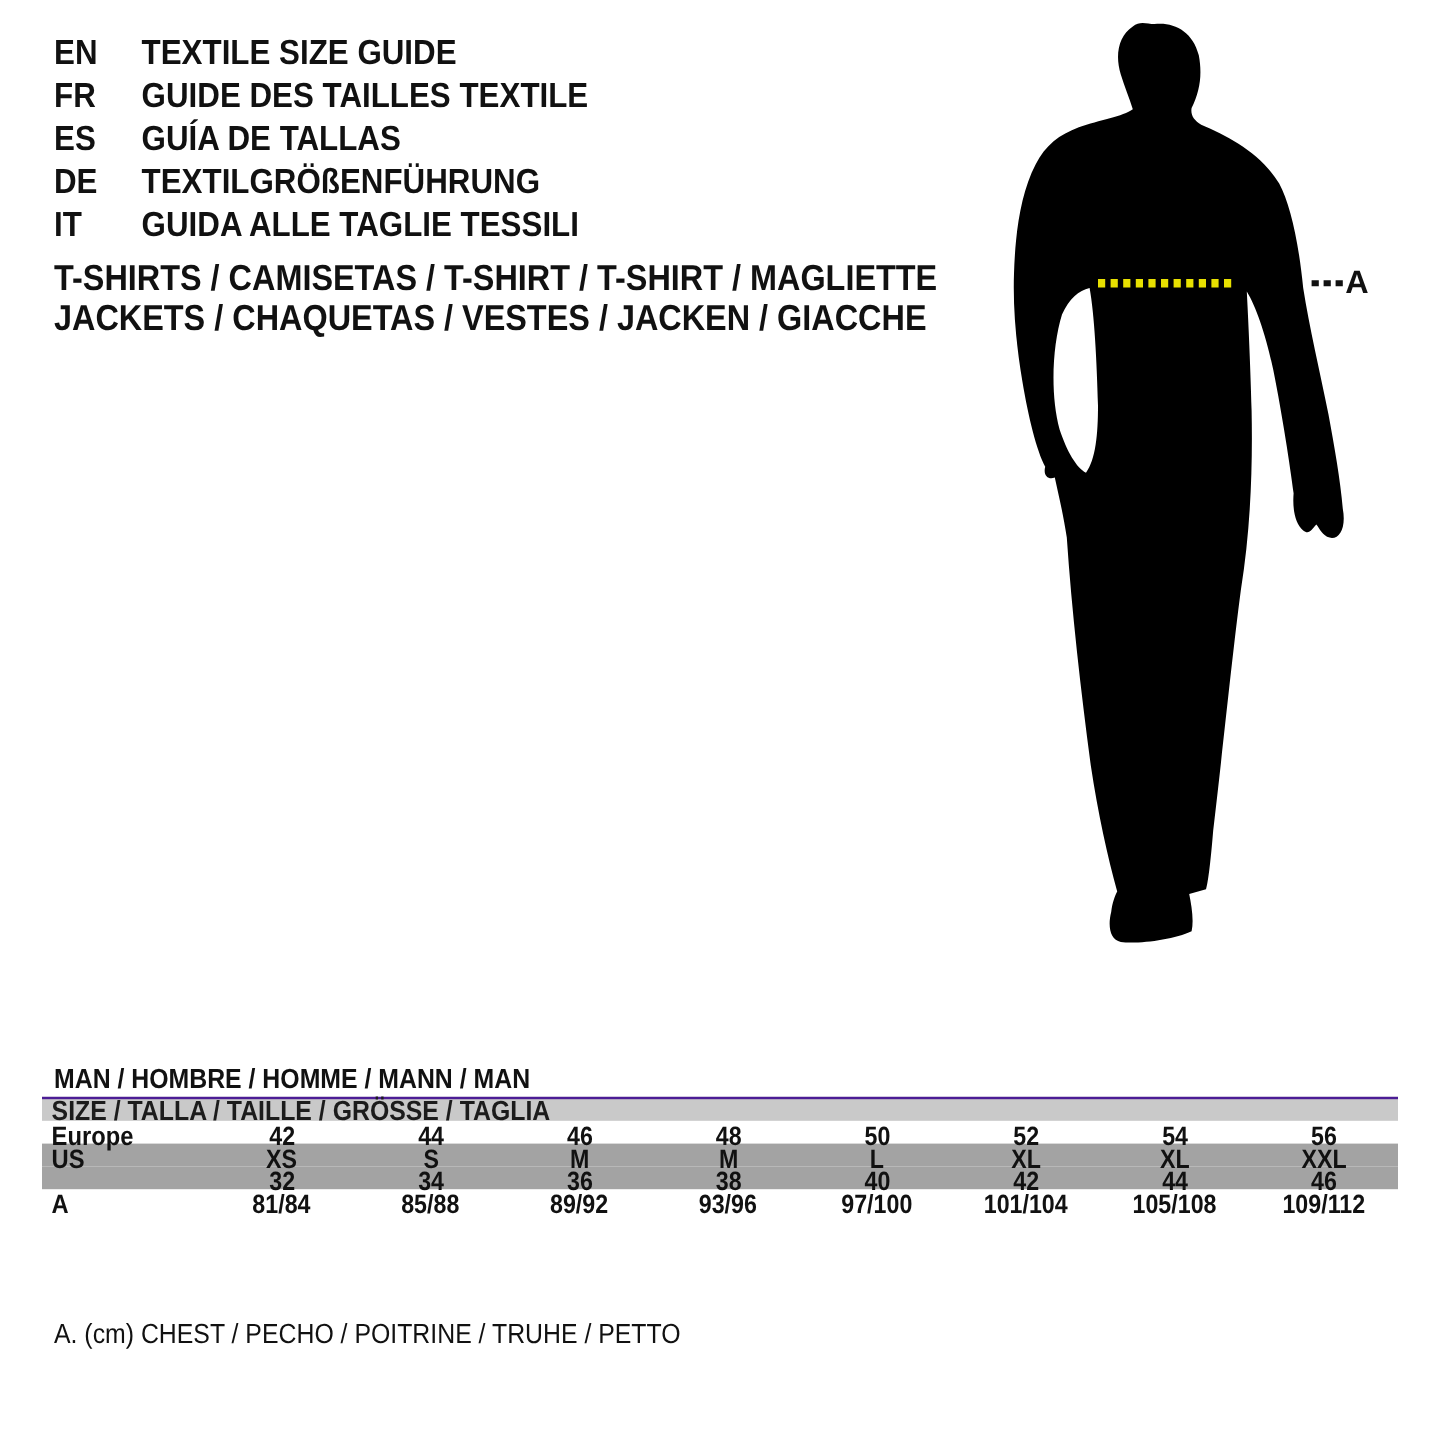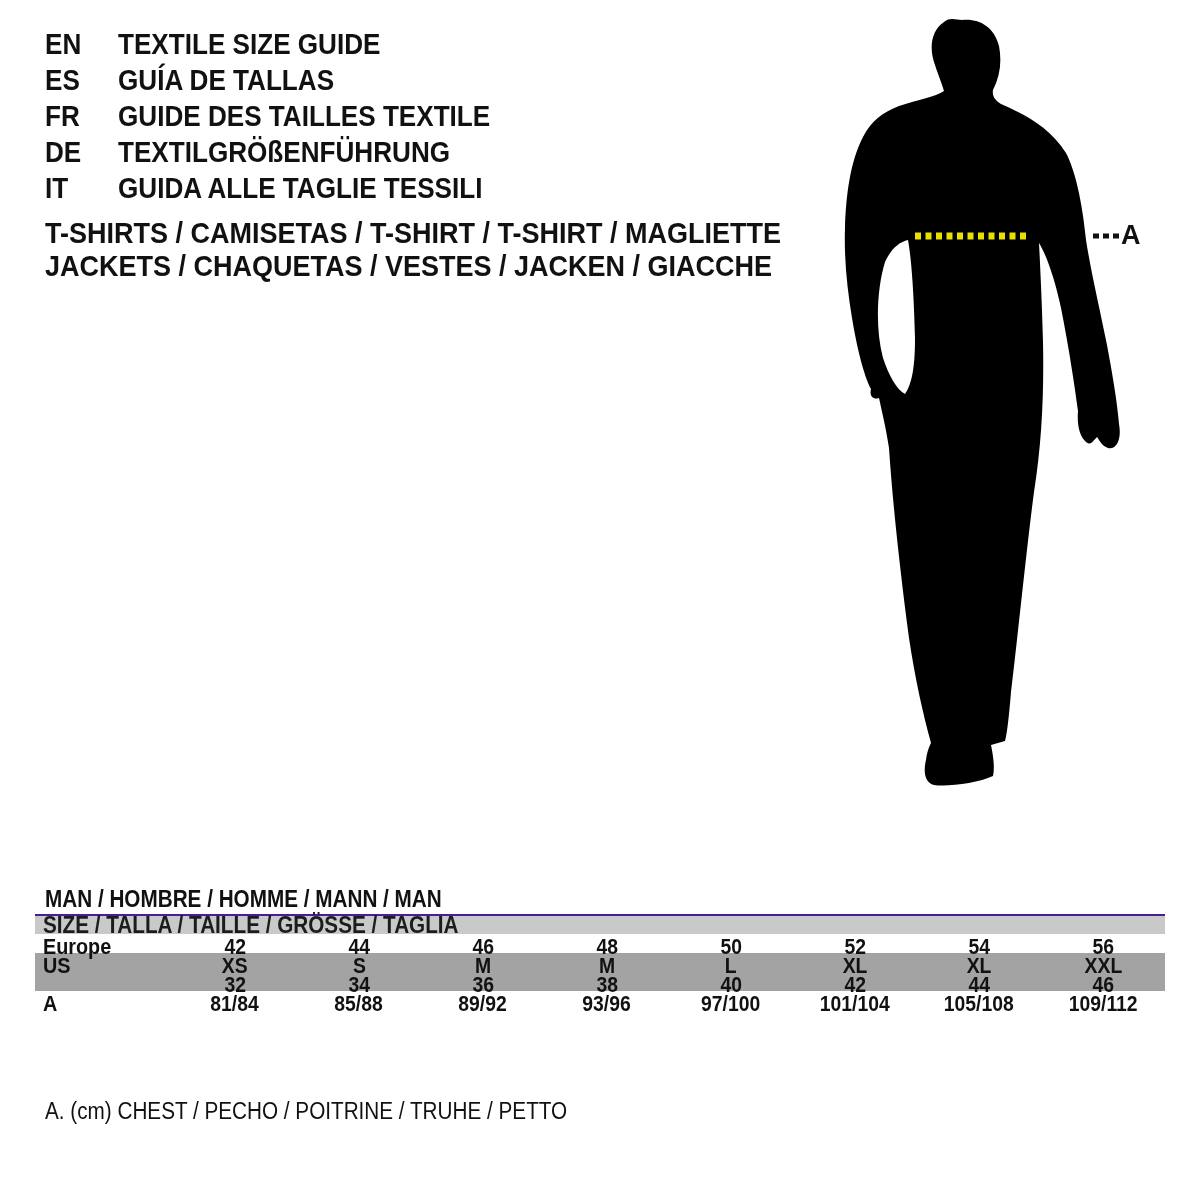--- a/index.html
+++ b/index.html
@@ -45,26 +45,26 @@
 <body>
 
 <div class="page">
 
   <div class="lang-block">
     <div class="lang-row">
       <span class="lang-code"><span class="cond">EN</span></span>
       <span class="cond">TEXTILE SIZE GUIDE</span>
     </div>
     <div class="lang-row">
+      <span class="lang-code"><span class="cond">FR</span></span>
+      <span class="cond">GUIDE DES TAILLES TEXTILE</span>
+    </div>
+    <div class="lang-row">
       <span class="lang-code"><span class="cond">ES</span></span>
       <span class="cond">GUÍA DE TALLAS</span>
-    </div>
-    <div class="lang-row">
-      <span class="lang-code"><span class="cond">FR</span></span>
-      <span class="cond">GUIDE DES TAILLES TEXTILE</span>
     </div>
     <div class="lang-row">
       <span class="lang-code"><span class="cond">DE</span></span>
       <span class="cond">TEXTILGRÖßENFÜHRUNG</span>
     </div>
     <div class="lang-row">
       <span class="lang-code"><span class="cond">IT</span></span>
       <span class="cond">GUIDA ALLE TAGLIE TESSILI</span>
     </div>
   </div>

